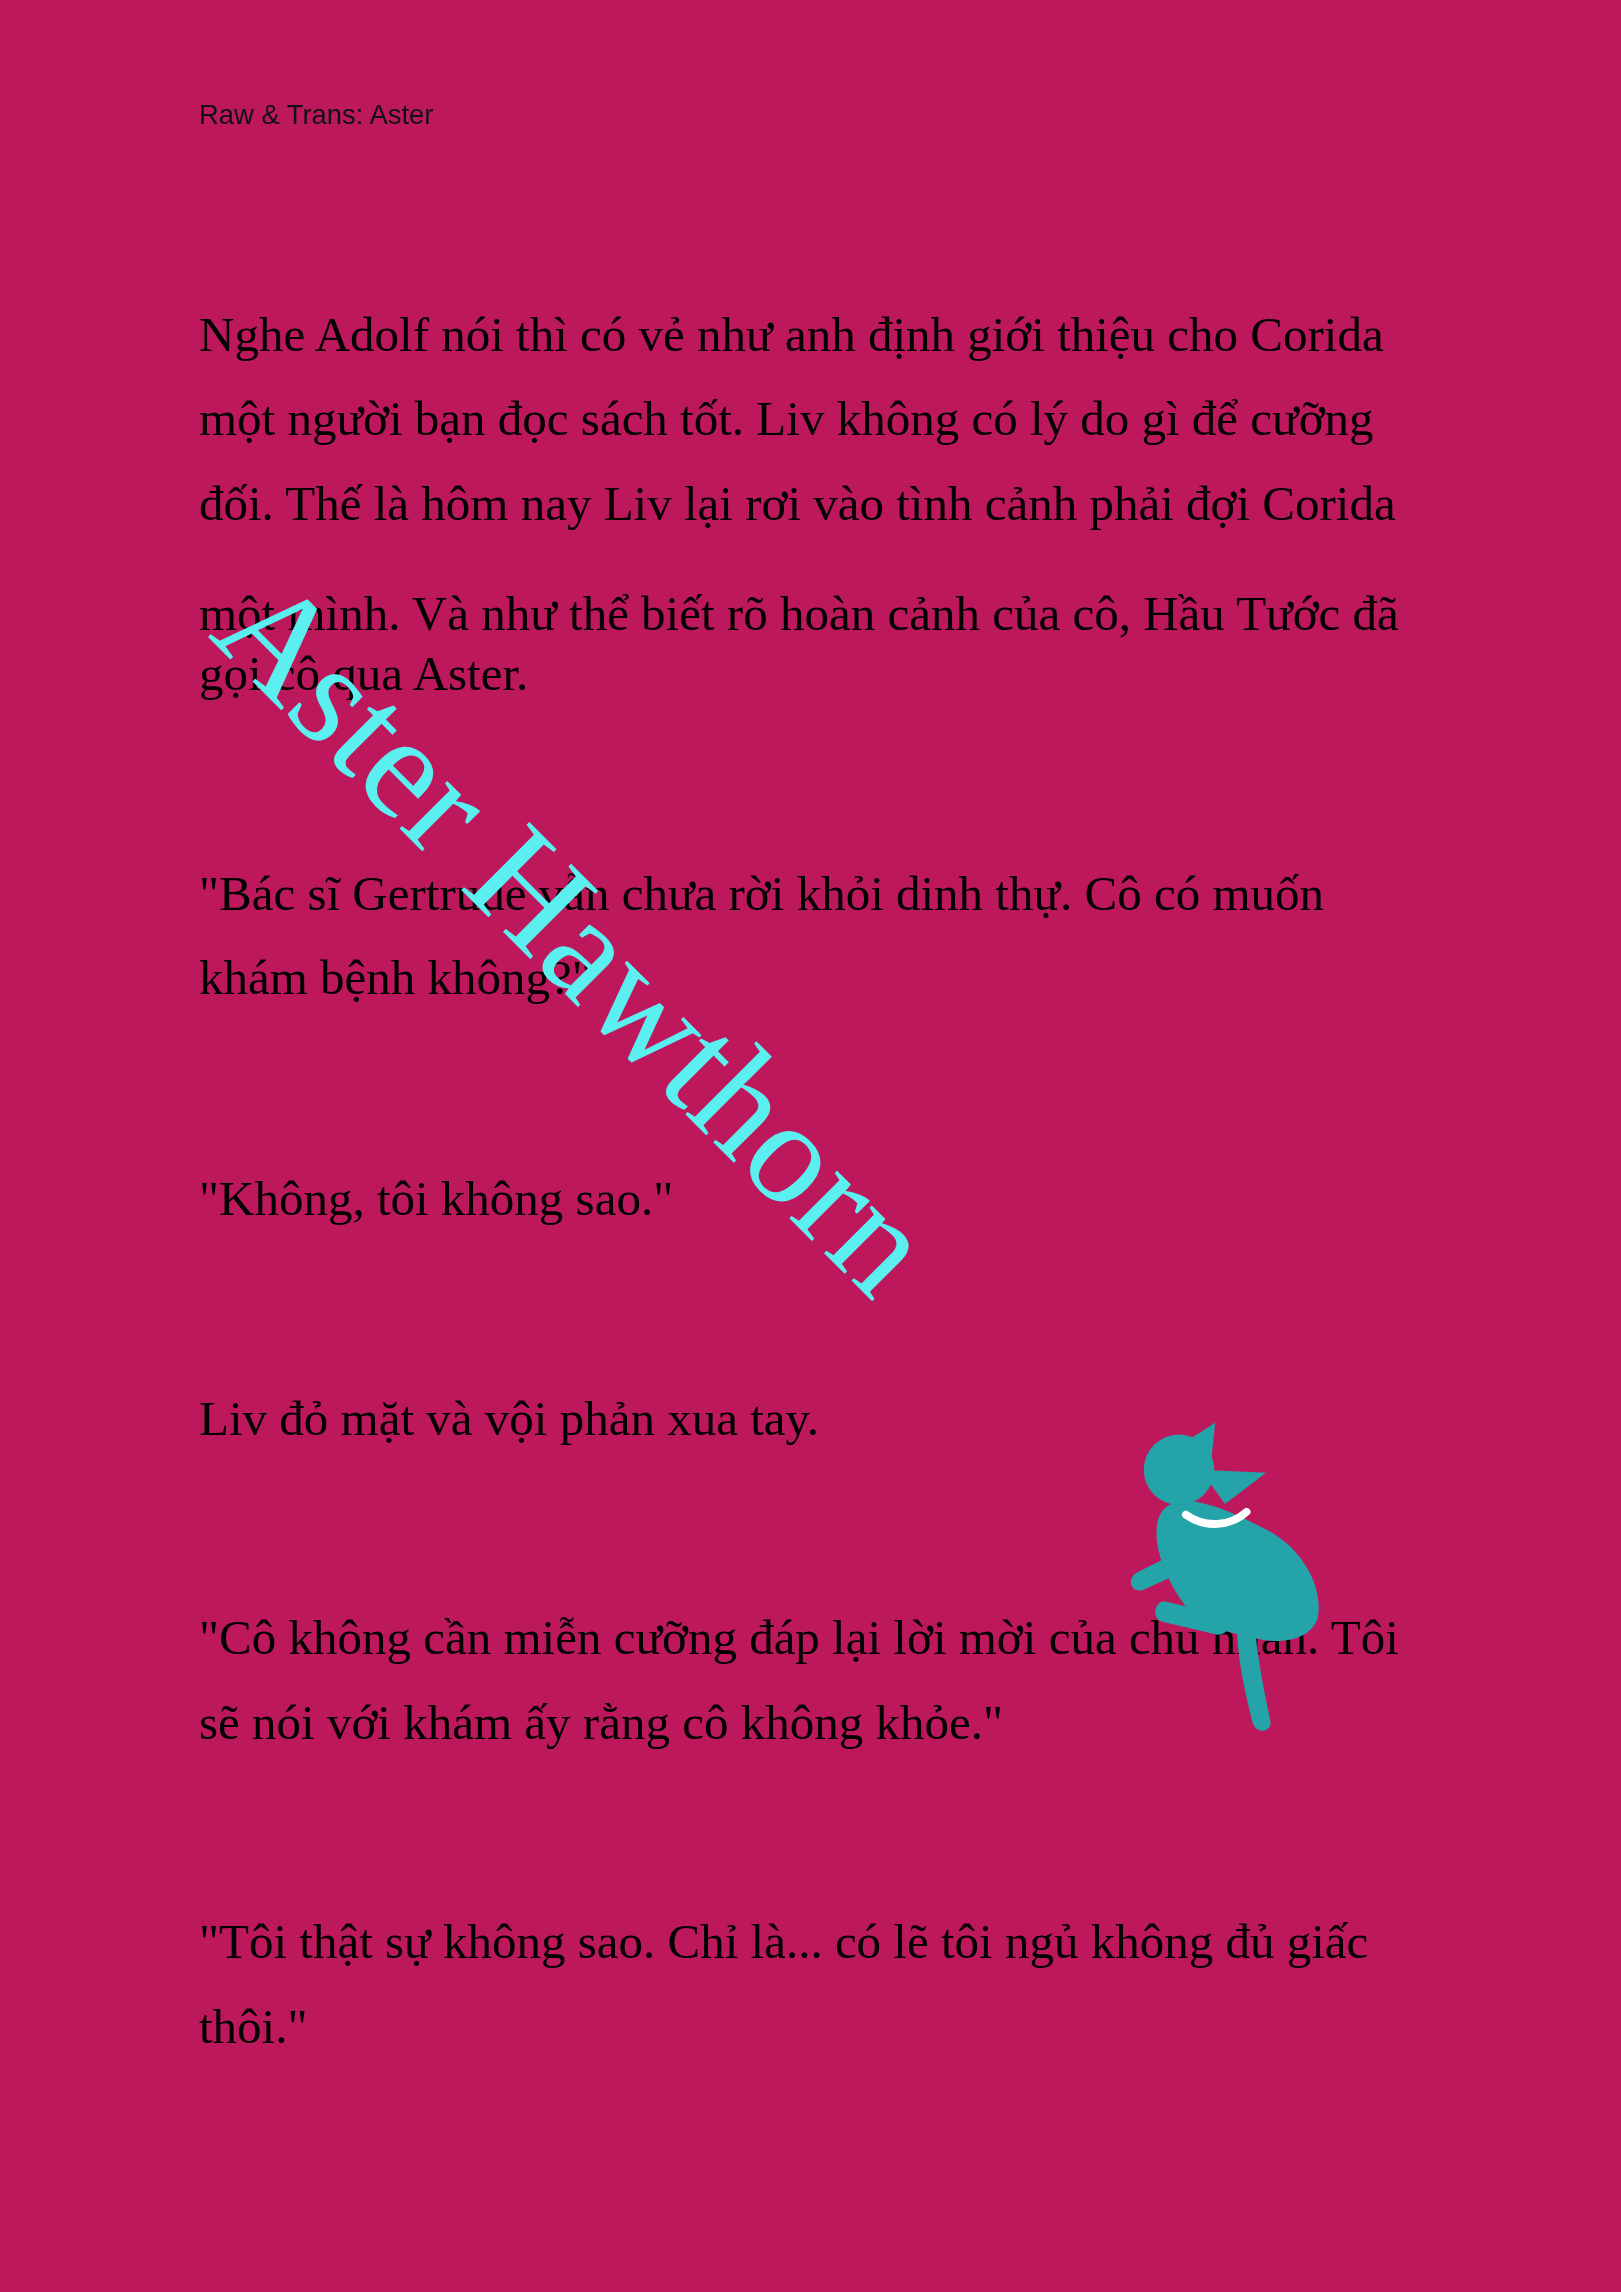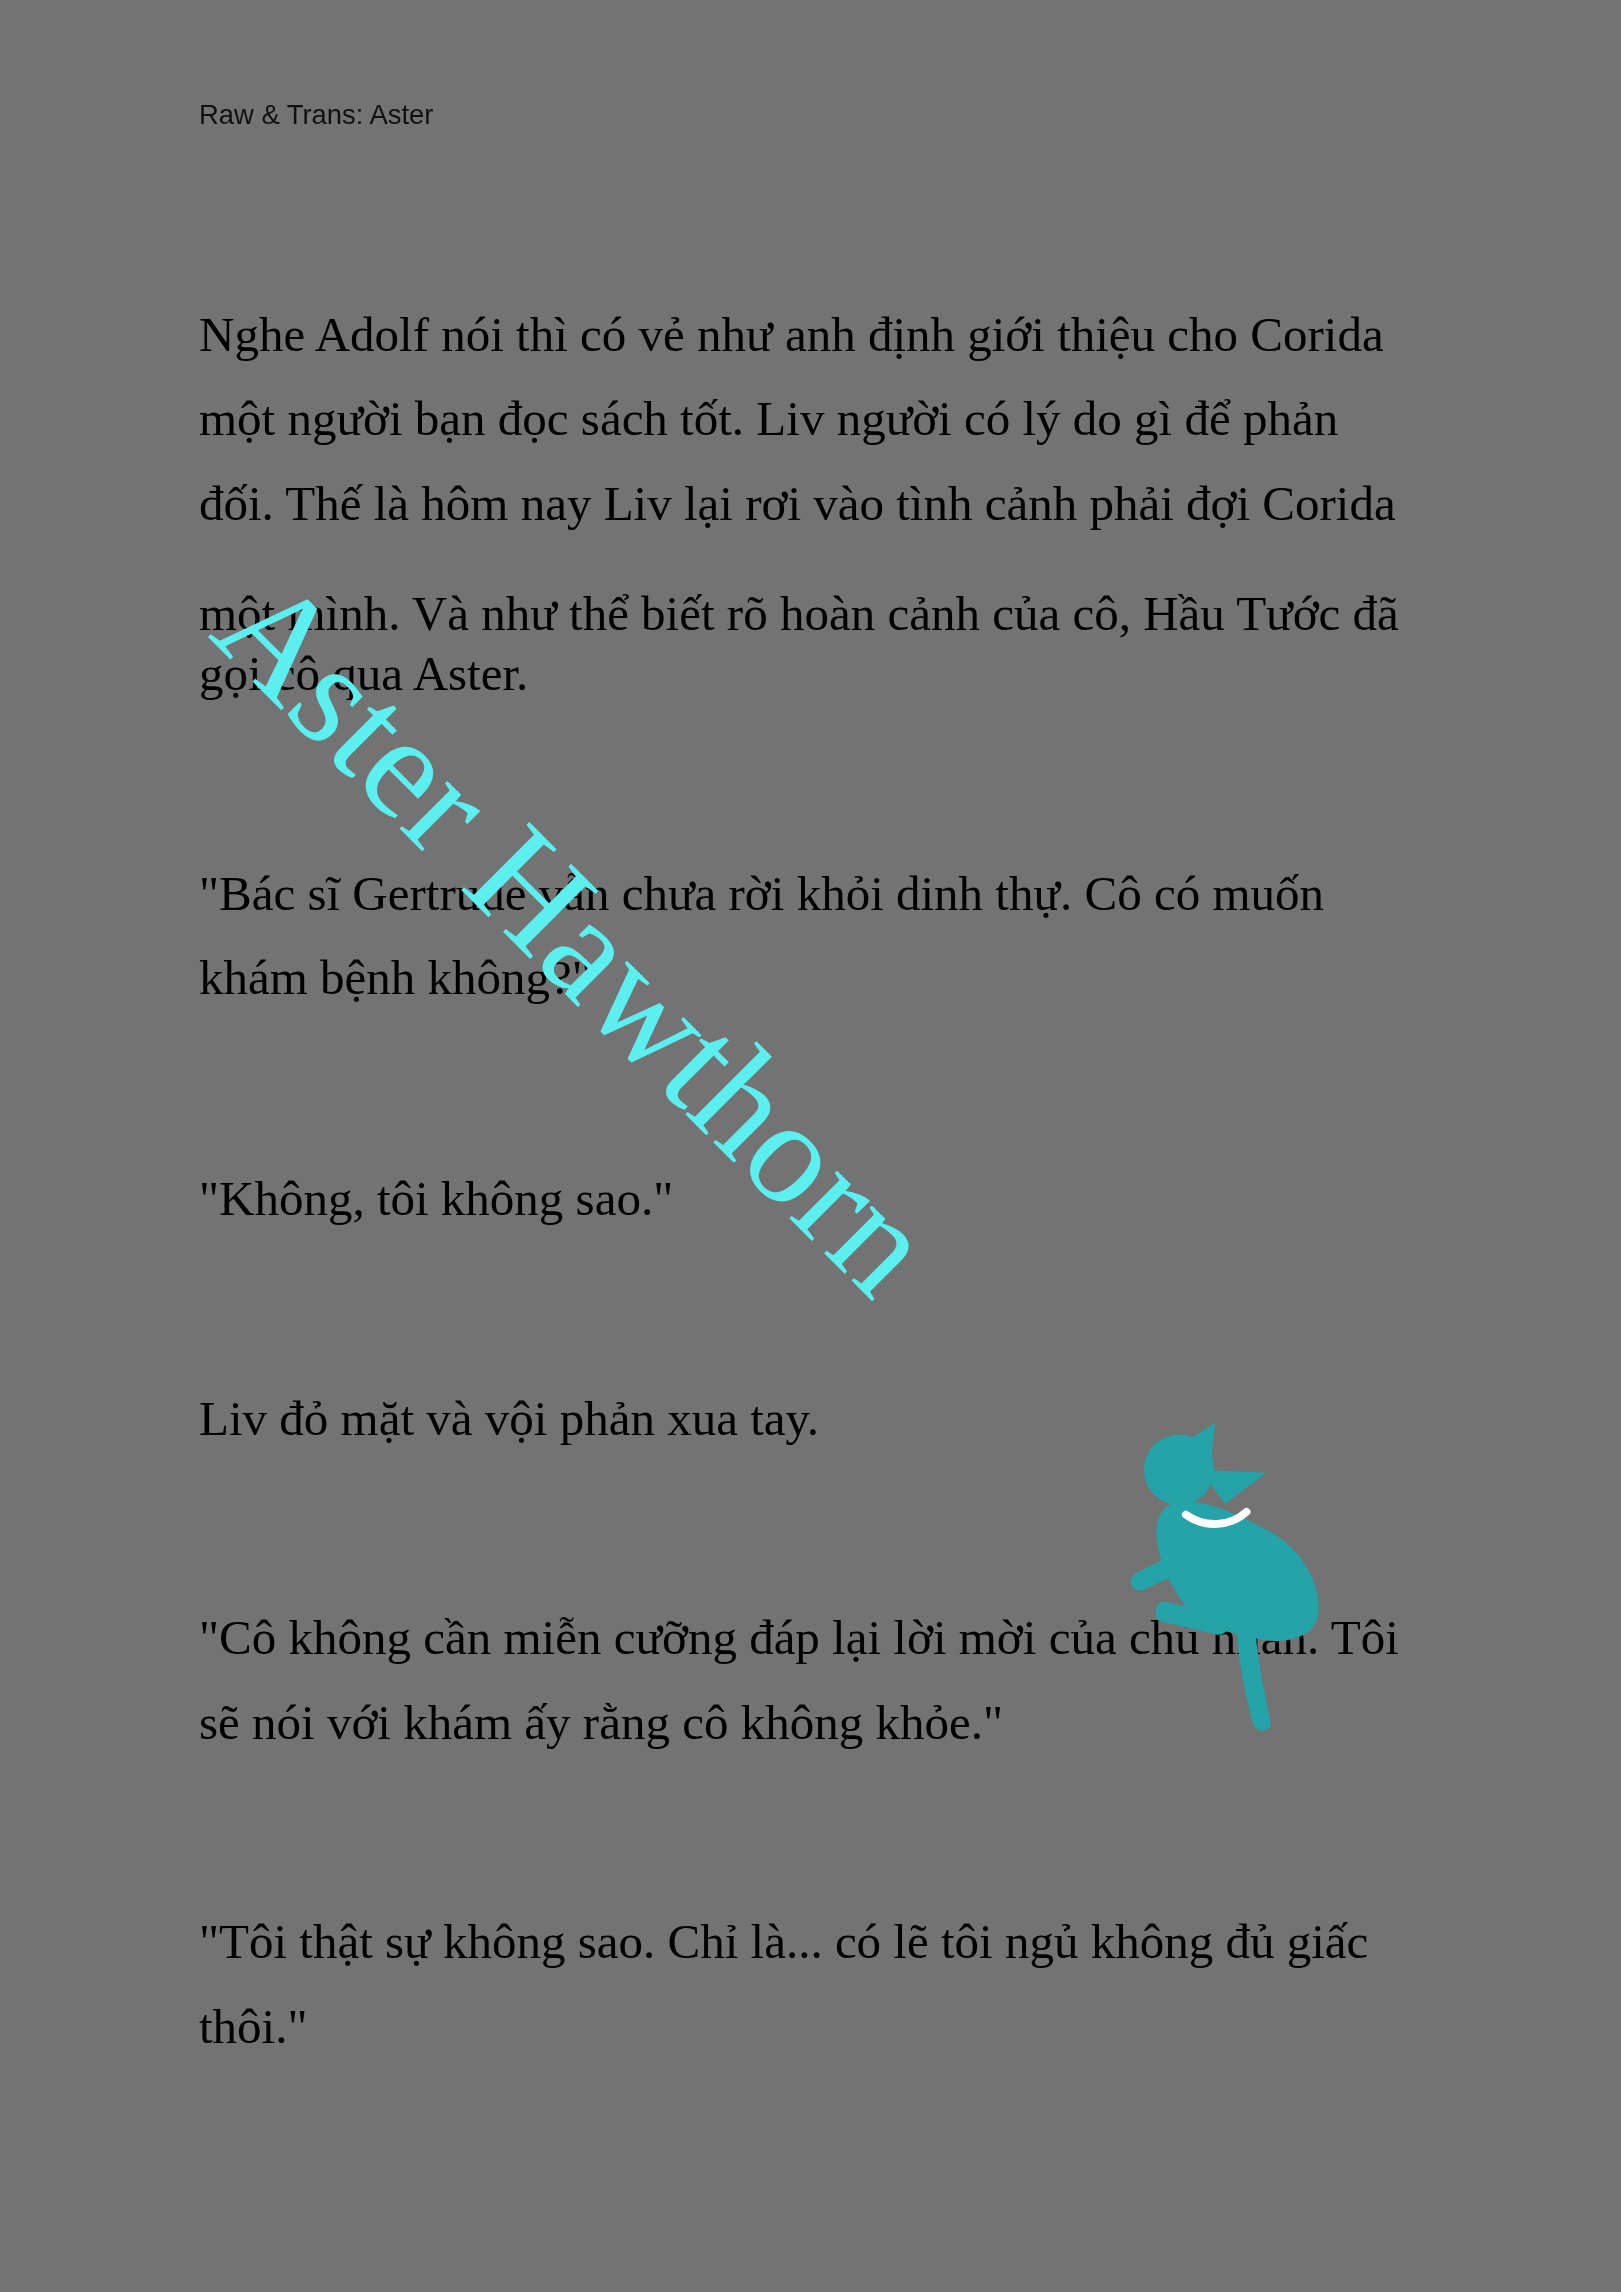--- a/index.html
+++ b/index.html
@@ -1,17 +1,17 @@
 <!DOCTYPE html>
 <html><head>
 <meta charset="utf-8">
 <style>
   html, body { margin: 0; padding: 0; background: #ffffff; }
   body { width: 1621px; height: 2293px; position: relative; overflow: hidden; }
-  .page { position: absolute; left: 0; top: 0; width: 1621px; height: 2293px; background: #737373; }
+  .page { position: absolute; left: 0; top: 0; width: 1621px; height: 2293px; background: #be185d; }
   .header {
     position: absolute; left: 199px; top: 99px;
     font-family: "Liberation Sans", sans-serif; font-size: 27.4px; line-height: 31px;
     color: #111111; white-space: nowrap;
   }
   .line {
     position: absolute; left: 199px;
     font-family: "Liberation Serif", serif; font-size: 49px; line-height: 59px;
     color: #000000; white-space: nowrap;
   }
@@ -28,21 +28,21 @@
 <body>
 
 <div class="page">
 
   <div class="header">Raw &amp; Trans: Aster</div>
 
   <div class="content">
 
     <div>
       <div class="line" style="top:305px">Nghe Adolf nói thì có vẻ như anh định giới thiệu cho Corida</div>
-      <div class="line" style="top:389px">một người bạn đọc sách tốt. Liv người có lý do gì để phản</div>
+      <div class="line" style="top:389px">một người bạn đọc sách tốt. Liv không có lý do gì để cưỡng</div>
       <div class="line" style="top:474px">đối. Thế là hôm nay Liv lại rơi vào tình cảnh phải đợi Corida</div>
       <div class="line" style="top:584px">một mình. Và như thể biết rõ hoàn cảnh của cô, Hầu Tước đã</div>
       <div class="line" style="top:644px">gọi cô qua Aster.</div>
     </div>
 
     <div>
       <div class="line" style="top:864px">"Bác sĩ Gertrude vẫn chưa rời khỏi dinh thự. Cô có muốn</div>
       <div class="line" style="top:948px">khám bệnh không?"</div>
     </div>
 

